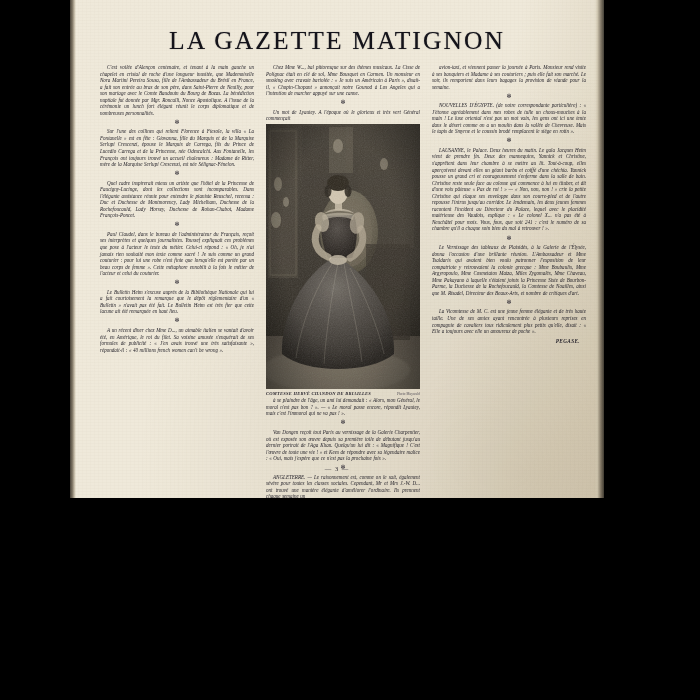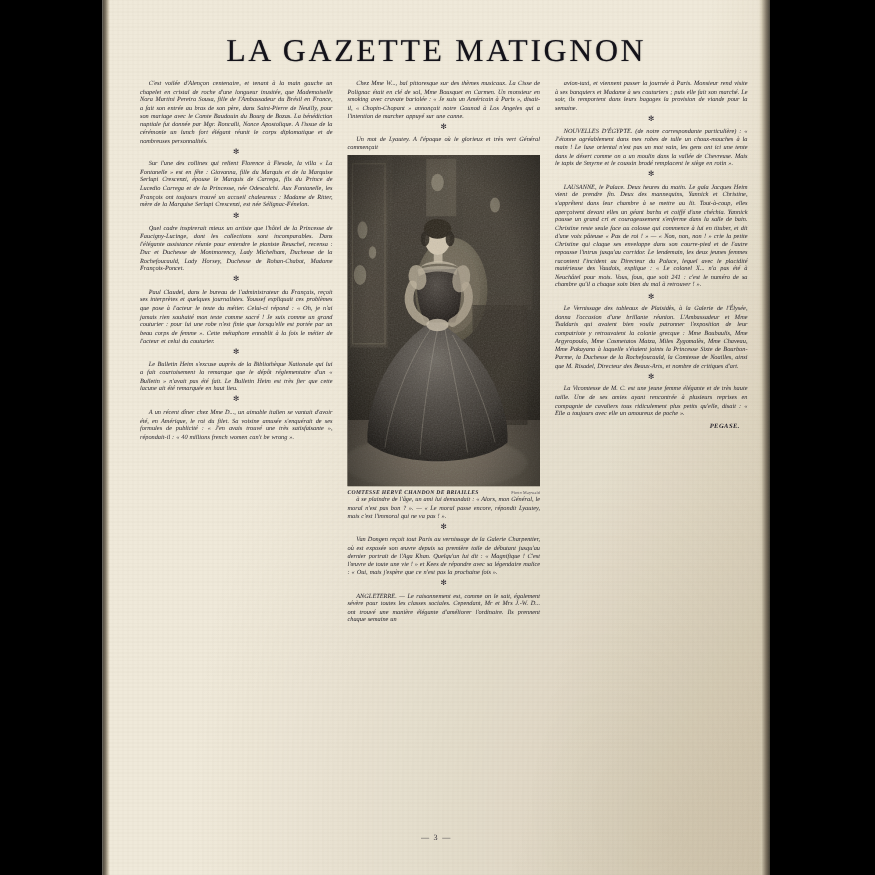--- a/index.html
+++ b/index.html
@@ -2,21 +2,21 @@
 <html><head>
 <meta charset="utf-8">
 <style>
   html,body{margin:0;padding:0;}
   body{
     width:700px;height:700px;overflow:hidden;
     background:#000;
     font-family:"Liberation Serif", serif;
   }
   #page{
-    position:absolute;left:82px;top:0;width:534px;height:700px;
+    position:absolute;left:70px;top:0;width:534px;height:498px;
     background:#efe9da;
     box-shadow:0 0 0 0 #000;
     overflow:hidden;
   }
   
   #page:before{
     content:"";position:absolute;inset:0;pointer-events:none;
     background:
       radial-gradient(ellipse at 18% 8%, rgba(255,255,255,.55), rgba(255,255,255,0) 55%),
       radial-gradient(ellipse at 85% 95%, rgba(150,135,105,.22), rgba(0,0,0,0) 60%),

